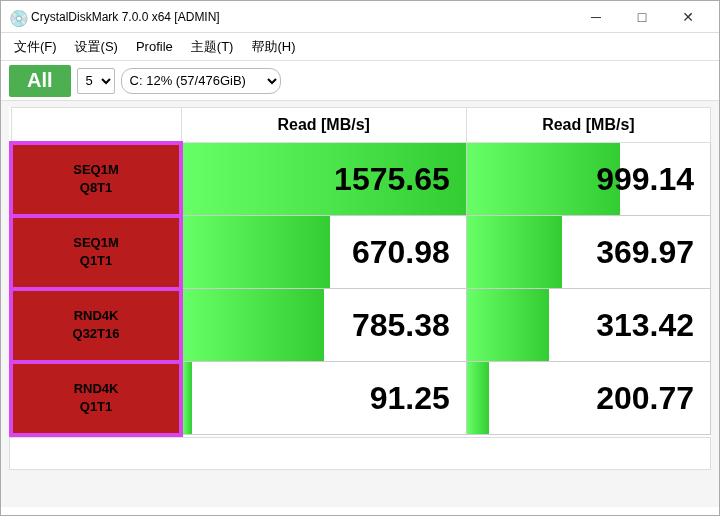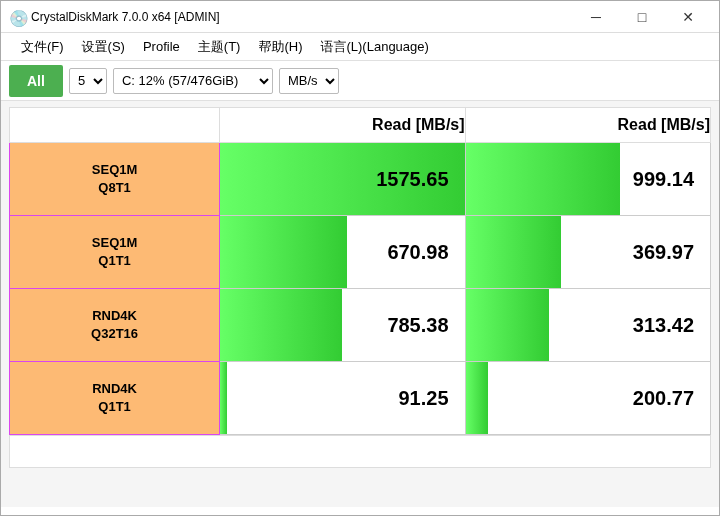--- a/index.html
+++ b/index.html
@@ -62,21 +62,21 @@
       justify-content: center;
       color: #333;
     }
 
     
     .menubar {
       background: #ffffff;
       height: 28px;
       display: flex;
       align-items: center;
-      padding: 0 12px;
+      padding: 0 5px;
       border-bottom: 1px solid #e0e0e0;
       gap: 2px;
       text-align: center;
     }
     .menu-item {
       padding: 3px 8px;
       font-size: 13px;
       color: #000;
       cursor: pointer;
       border-radius: 2px;
@@ -89,21 +89,21 @@
       display: flex;
       align-items: center;
       padding: 4px 8px;
       gap: 6px;
       border-bottom: 1px solid #e0e0e0;
     }
     .all-btn {
       background: #4caf50;
       color: white;
       font-weight: bold;
-      font-size: 14px;
+      font-size: 20px;
       border: none;
       padding: 4px 18px;
       cursor: pointer;
       height: 32px;
       border-radius: 2px;
     }
     .toolbar-select {
       height: 26px;
       border: 1px solid #bbb;
       background: white;
@@ -126,29 +126,29 @@
       border-collapse: collapse;
       background: white;
       border: 1px solid #ccc;
     }
     .bench-table th {
       background: #ffffff;
       font-size: 16px;
       font-weight: bold;
       padding: 8px 0;
       border: 1px solid #ddd;
-      text-align: right;
+      text-align: center;
     }
     .bench-table .row-label {
-      background: #fdba74;
+      background: #b91c1c;
       font-size: 13px;
       font-weight: bold;
       text-align: center;
       padding: 6px 8px;
-      border: 1px solid #d946ef;
+      border: 4px solid #d946ef;
       min-width: 80px;
       color: #000;
       line-height: 1.4;
     }
     .bench-table .value-cell {
       border: 1px solid #ccc;
       padding: 0;
       position: relative;
     }
     .value-cell-inner {
@@ -161,21 +161,21 @@
       overflow: hidden;
     }
     .bar-bg {
       position: absolute;
       left: 0;
       top: 0;
       height: 100%;
       background: linear-gradient(to right, #66ff66, #33cc33);
     }
     .value-text {
-      font-size: 20px;
+      font-size: 32px;
       font-weight: bold;
       color: #000;
       position: relative;
       z-index: 1;
     }
 
     .header-row th:first-child {
       background: white;
       border: 1px solid #ddd;
     }
@@ -208,33 +208,29 @@
       <button class="titlebar-btn close">✕</button>
     </div>
   </div>
 
   <div class="menubar">
     <span class="menu-item">文件(F)</span>
     <span class="menu-item">设置(S)</span>
     <span class="menu-item">Profile</span>
     <span class="menu-item">主题(T)</span>
     <span class="menu-item">帮助(H)</span>
-    <span class="menu-item">语言(L)(Language)</span>
   </div>
 
   <div class="toolbar">
     <button class="all-btn">All</button>
     <select class="toolbar-select">
       <option>5</option>
     </select>
-    <select class="toolbar-select" style="min-width:160px;">
+    <select class="toolbar-select" style="min-width:160px;border-radius:11px;">
       <option>C: 12% (57/476GiB)</option>
-    </select>
-    <select class="toolbar-select">
-      <option>MB/s</option>
     </select>
   </div>
 
   <div class="content">
     <table class="bench-table">
       <thead>
         <tr class="header-row">
           <th></th>
           <th>Read [MB/s]</th>
           <th>Read [MB/s]</th>

